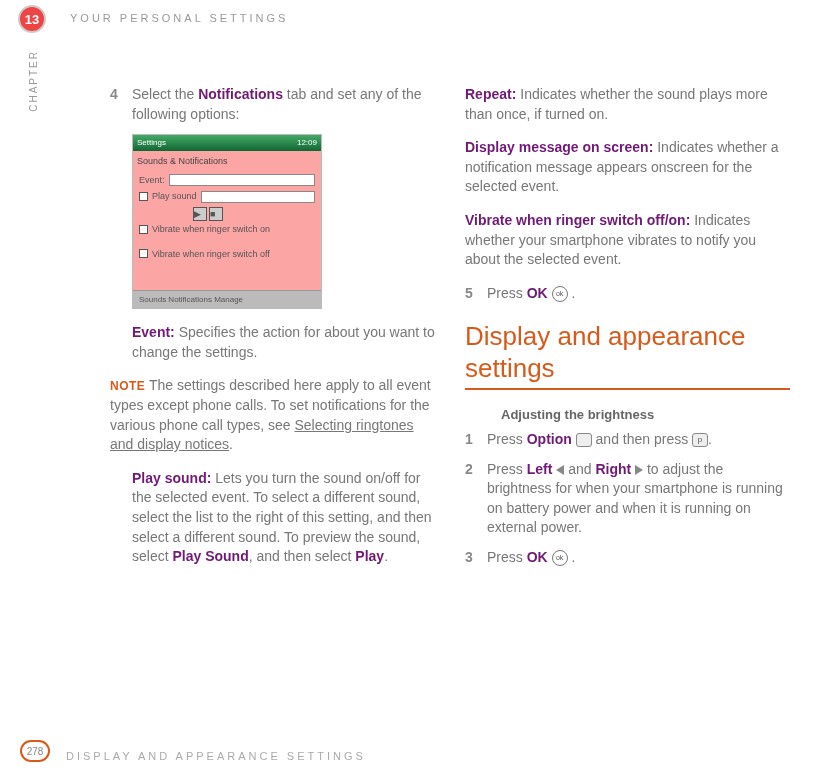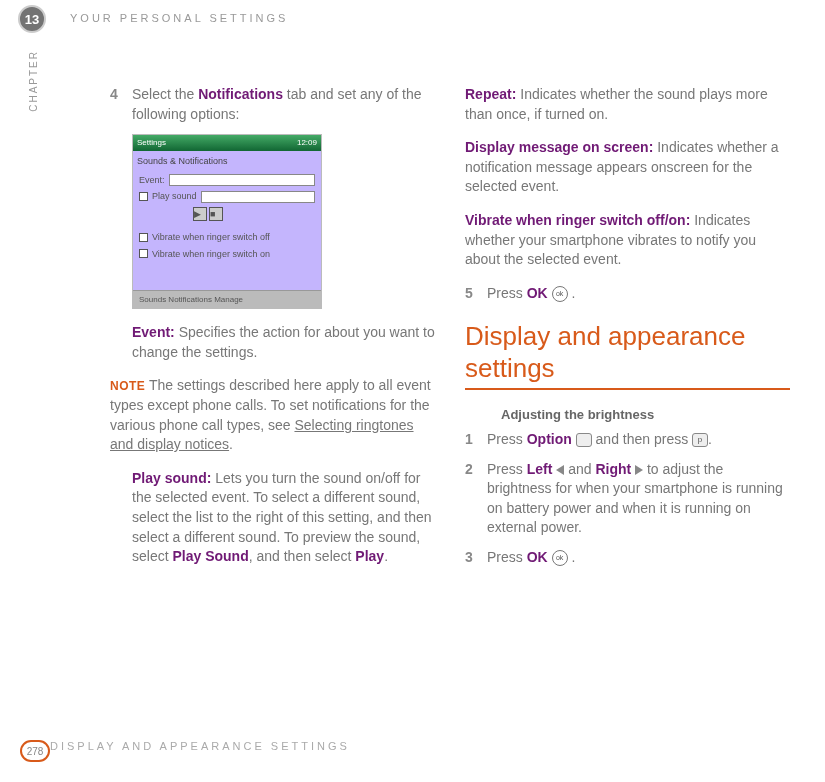--- a/index.html
+++ b/index.html
@@ -10,21 +10,21 @@
       background: #fff;
       position: relative;
       color: #666;
     }
     .chapter-badge {
       position: absolute;
       top: 5px;
       left: 18px;
       width: 28px;
       height: 28px;
-      background: #737373;
+      background: #ef4444;
       border-radius: 50%;
       border: 2px solid #ccc;
       color: #fff;
       font-size: 13px;
       font-weight: bold;
       display: flex;
       align-items: center;
       justify-content: center;
     }
     .header-title {
@@ -59,21 +59,21 @@
       line-height: 1.4;
       color: #777;
     }
     .step { display: flex; margin-bottom: 10px; }
     .step-num { font-weight: bold; width: 22px; flex-shrink: 0; color: #888; }
     .step-body { flex: 1; }
     b { color: #701a75; font-weight: bold; }
     .screenshot {
       width: 190px;
       height: 175px;
-      background: #c4b5fd;
+      background: #fca5a5;
       margin: 10px 0 14px 22px;
       border: 1px solid #bbb;
       font-size: 9px;
       color: #555;
       position: relative;
     }
     .ss-titlebar {
       background: linear-gradient(#4a6, #163);
       height: 16px;
       color: #fff;
@@ -104,21 +104,22 @@
     .subhead { font-weight: bold; color:#666; margin-bottom: 6px; font-size: 13px; margin-left: 36px; }
     .icon-box { display:inline-block; width:16px; height:14px; border:1px solid #888; border-radius:3px; background:#eee; vertical-align:middle; font-size:8px; text-align:center; line-height:12px; color:#555;}
     .tri-left { display:inline-block; width:0; height:0; border-top:5px solid transparent; border-bottom:5px solid transparent; border-right:8px solid #888; vertical-align:middle;}
     .tri-right { display:inline-block; width:0; height:0; border-top:5px solid transparent; border-bottom:5px solid transparent; border-left:8px solid #888; vertical-align:middle;}
     .ok-icon { display:inline-block; width:16px; height:16px; border:1px solid #777; border-radius:50%; font-size:7px; text-align:center; line-height:14px; color:#555; vertical-align:middle;}
     .footer {
       position: absolute;
       bottom: 20px;
       left: 20px;
       display: flex;
-      align-items: flex-start;
+      align-items: flex-end;
+      gap: 16px;
     }
     .page-num {
       width: 30px;
       height: 22px;
       border: 2px solid #d85a1a;
       border-radius: 11px;
       font-size: 10px;
       color: #888;
       display:flex;
       align-items:center;
@@ -159,27 +160,27 @@
       </div>
       <div class="ss-row">
         <span class="ss-checkbox"></span>
         <span>Play sound</span>
         <span class="ss-field"></span>
       </div>
       <div class="ss-btns">
         <span class="ss-btn">▶</span>
         <span class="ss-btn">■</span>
       </div>
+      <div class="ss-row">
+        <span class="ss-checkbox"></span>
+        <span>Vibrate when ringer switch on</span>
+      </div>
       <div class="ss-row" style="margin-top:8px">
         <span class="ss-checkbox"></span>
         <span>Vibrate when ringer switch off</span>
-      </div>
-      <div class="ss-row">
-        <span class="ss-checkbox"></span>
-        <span>Vibrate when ringer switch on</span>
       </div>
       <div class="ss-bottom">Sounds  Notifications  Manage</div>
     </div>
 
     <div class="def">
       <b>Event:</b><span> Specifies the action for about you want to change the settings.</span>
     </div>
 
     <div class="note-block">
       <span class="note-label">NOTE</span>

